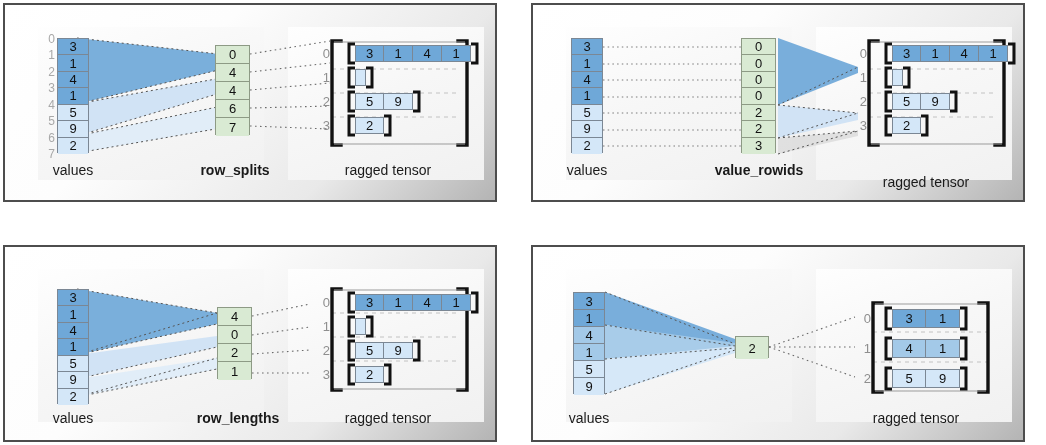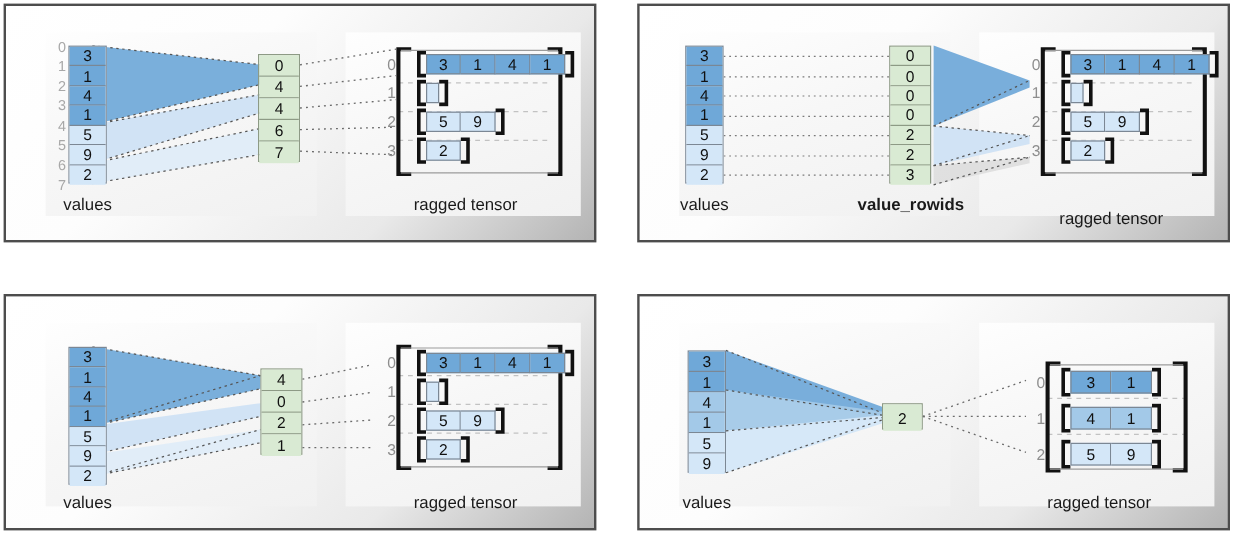--- a/index.html
+++ b/index.html
@@ -192,20 +192,21 @@
 
     <div class="gcol" style="left:210px;top:40px;width:35px;height:90px;">
         <div class="gcell" style="height: 18px;">0</div>
         <div class="gcell" style="height: 18px;">4</div>
         <div class="gcell" style="height: 18px;">4</div>
         <div class="gcell" style="height: 18px;">6</div>
         <div class="gcell" style="height: 18px;">7</div>
       </div>
 
     <div class="cap" style="left:20px;top:158px;width:96px;">values</div>
+    <div class="cap bold" style="left:160px;top:158px;width:140px;">row_splits</div>
     <div class="cap" style="left:308px;top:158px;width:150px;">ragged tensor</div>
 
     <div>
         <div class="rrow" style="left: 341px; top: 40px;">
           <svg width="9" height="23" style="display: block; margin-top: -3px;">
             <path d="M8,2 L3,2 L3,21 L8,21" stroke="#111" stroke-width="3" fill="none" stroke-linecap="square"></path>
           </svg>
           <div style="display: flex;">
             <div class="rcell blue-d" style="width: 29px; height: 17px;">3</div>
             <div class="rcell blue-d" style="width: 29px; height: 17px;">1</div>
@@ -432,20 +433,21 @@
     <div></div>
 
     <div class="gcol" style="left:212px;top:60px;width:35px;height:72px;">
         <div class="gcell" style="height: 18px;">4</div>
         <div class="gcell" style="height: 18px;">0</div>
         <div class="gcell" style="height: 18px;">2</div>
         <div class="gcell" style="height: 18px;">1</div>
       </div>
 
     <div class="cap" style="left:20px;top:164px;width:96px;">values</div>
+    <div class="cap bold" style="left:158px;top:164px;width:150px;">row_lengths</div>
     <div class="cap" style="left:308px;top:164px;width:150px;">ragged tensor</div>
 
     <div>
         <div class="rrow" style="left: 341px; top: 47px;">
           <svg width="9" height="23" style="display: block; margin-top: -3px;">
             <path d="M8,2 L3,2 L3,21 L8,21" stroke="#111" stroke-width="3" fill="none" stroke-linecap="square"></path>
           </svg>
           <div style="display: flex;">
             <div class="rcell blue-d" style="width: 29px; height: 17px;">3</div>
             <div class="rcell blue-d" style="width: 29px; height: 17px;">1</div>

